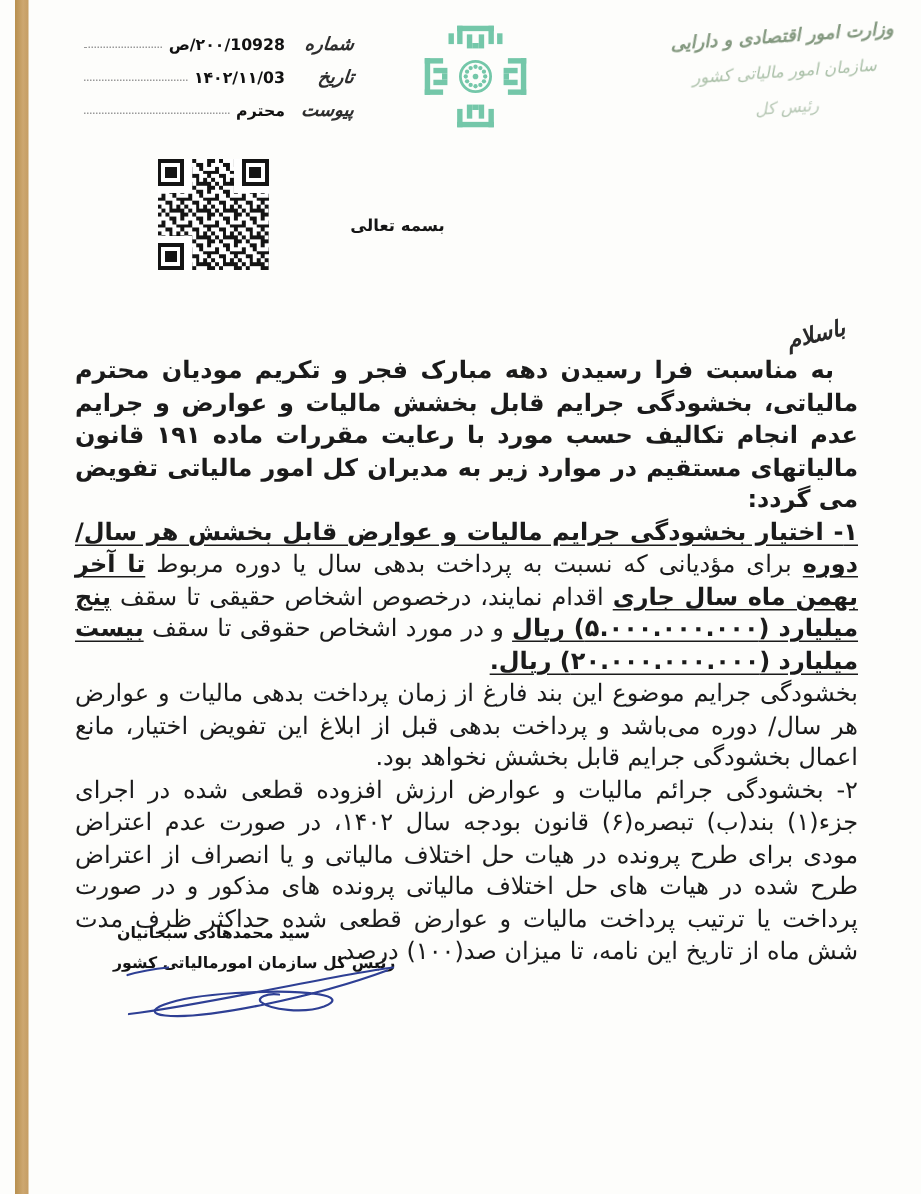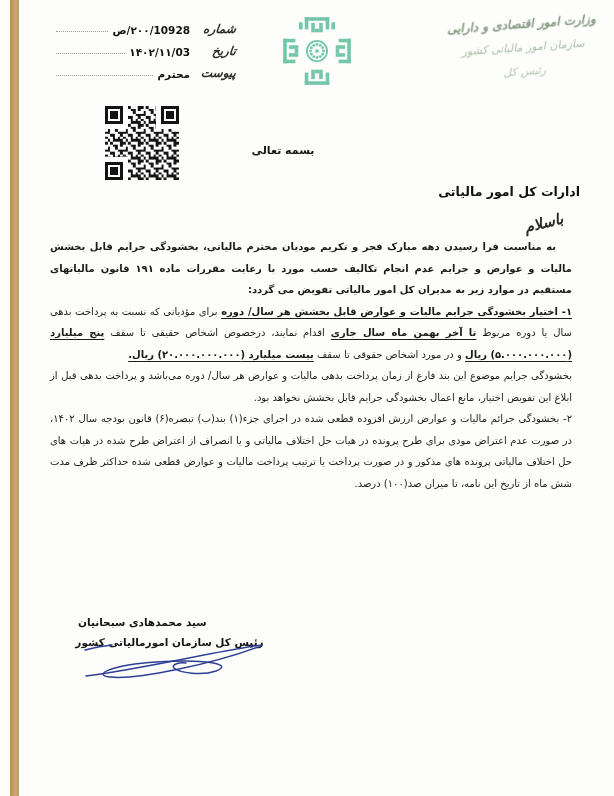--- a/index.html
+++ b/index.html
@@ -29,33 +29,33 @@
   
   .letterhead {
     position:absolute; right:6px; top:12px; width:170px; text-align:center;
     transform:rotate(-4deg); font-style:italic; line-height:24px;
   }
   .lh1 { font-size:12px; color:#83987f; filter:blur(.2px); font-weight:bold; }
   .lh2 { font-size:11px; color:#a9bfa7; filter:blur(.3px); }
   .lh3 { font-size:11px; color:#b6c7b4; filter:blur(.3px); }
   
   .slogan  { position:absolute; left:178px; top:103px; width:205px; text-align:center; font-weight:bold; font-size:9.5px; color:#151515; }
-  .basmala { position:absolute; left:178px; top:144px; width:210px; text-align:center; font-weight:bold; font-size:11px; color:#151515; }
+  .basmala { position:absolute; left:160px; top:144px; width:210px; text-align:center; font-weight:bold; font-size:11px; color:#151515; }
   
   .qr { position:absolute; left:102px; top:106px; width:80px; height:74px; }
   
   .recipient { position:absolute; right:34px; top:184px; font-weight:bold; font-size:12.5px; color:#111; }
   .greeting  {
     position:absolute; right:50px; top:214px; font-size:15px; color:#2a2a2a;
     font-style:italic; transform:rotate(-14deg); font-weight:bold; letter-spacing:1px;
   }
   
   .body {
     position:absolute; right:42px; left:50px; top:236px;
-    direction:rtl; text-align:justify; font-size:10px; line-height:21.5px; color:#1b1b1b;
+    direction:rtl; text-align:justify; font-size:16px; line-height:21.5px; color:#1b1b1b;
   }
   .body p { margin:0; }
   p.intro { font-weight:bold; text-indent:16px; }
   .bu { font-weight:bold; text-decoration:underline; text-underline-offset:3px; }
   p.closing { margin-top:4px; }
   
   .sig-name  { position:absolute; left:78px;  top:616px; width:185px; text-align:left; font-weight:bold; font-size:10.5px; color:#141414; }
   .sig-title { position:absolute; left:52px;  top:636px; width:235px; text-align:center; font-weight:bold; font-size:10.5px; color:#141414; }
   .sig-ink   { position:absolute; left:82px;  top:638px; width:185px; height:50px; }
 </style>
@@ -185,21 +185,20 @@
         <rect x="22" y="0" width="7" height="7" fill="#141414"></rect>
         <rect x="23" y="1" width="5" height="5" fill="#ffffff"></rect>
         <rect x="24" y="2" width="3" height="3" fill="#141414"></rect>
         <rect x="0" y="22" width="7" height="7" fill="#141414"></rect>
         <rect x="1" y="23" width="5" height="5" fill="#ffffff"></rect>
         <rect x="2" y="24" width="3" height="3" fill="#141414"></rect>
       </g>
     </svg>
   </div>
 
-  <div class="recipient">ادارات کل امور مالیاتی</div>
   <div class="greeting">باسلام</div>
 
   <div class="body">
     <p class="intro">به مناسبت فرا رسیدن دهه مبارک فجر و تکریم مودیان محترم مالیاتی، بخشودگی جرایم قابل بخشش مالیات و عوارض و جرایم عدم انجام تکالیف حسب مورد با رعایت مقررات ماده ۱۹۱ قانون مالیاتهای مستقیم در موارد زیر به مدیران کل امور مالیاتی تفویض می گردد:</p>
     <p><span class="bu">۱- اختیار بخشودگی جرایم مالیات و عوارض قابل بخشش هر سال/ دوره</span><span> برای مؤدیانی که نسبت به پرداخت بدهی سال یا دوره مربوط </span><span class="bu">تا آخر بهمن ماه سال جاری</span><span> اقدام نمایند، درخصوص اشخاص حقیقی تا سقف </span><span class="bu">پنج میلیارد (۵.۰۰۰.۰۰۰.۰۰۰) ریال</span><span> و در مورد اشخاص حقوقی تا سقف </span><span class="bu">بیست میلیارد (۲۰.۰۰۰.۰۰۰.۰۰۰) ریال.</span></p>
     <p>بخشودگی جرایم موضوع این بند فارغ از زمان پرداخت بدهی مالیات و عوارض هر سال/ دوره می‌باشد و پرداخت بدهی قبل از ابلاغ این تفویض اختیار، مانع اعمال بخشودگی جرایم قابل بخشش نخواهد بود.</p>
     <p>۲- بخشودگی جرائم مالیات و عوارض ارزش افزوده قطعی شده در اجرای جزء(۱) بند(ب) تبصره(۶) قانون بودجه سال ۱۴۰۲، در صورت عدم اعتراض مودی برای طرح پرونده در هیات حل اختلاف مالیاتی و یا انصراف از اعتراض طرح شده در هیات های حل اختلاف مالیاتی پرونده های مذکور و در صورت پرداخت یا ترتیب پرداخت مالیات و عوارض قطعی شده حداکثر ظرف مدت شش ماه از تاریخ این نامه، تا میزان صد(۱۰۰) درصد.</p>
   </div>
 
   <div class="sig-name">سید محمدهادی سبحانیان</div>

